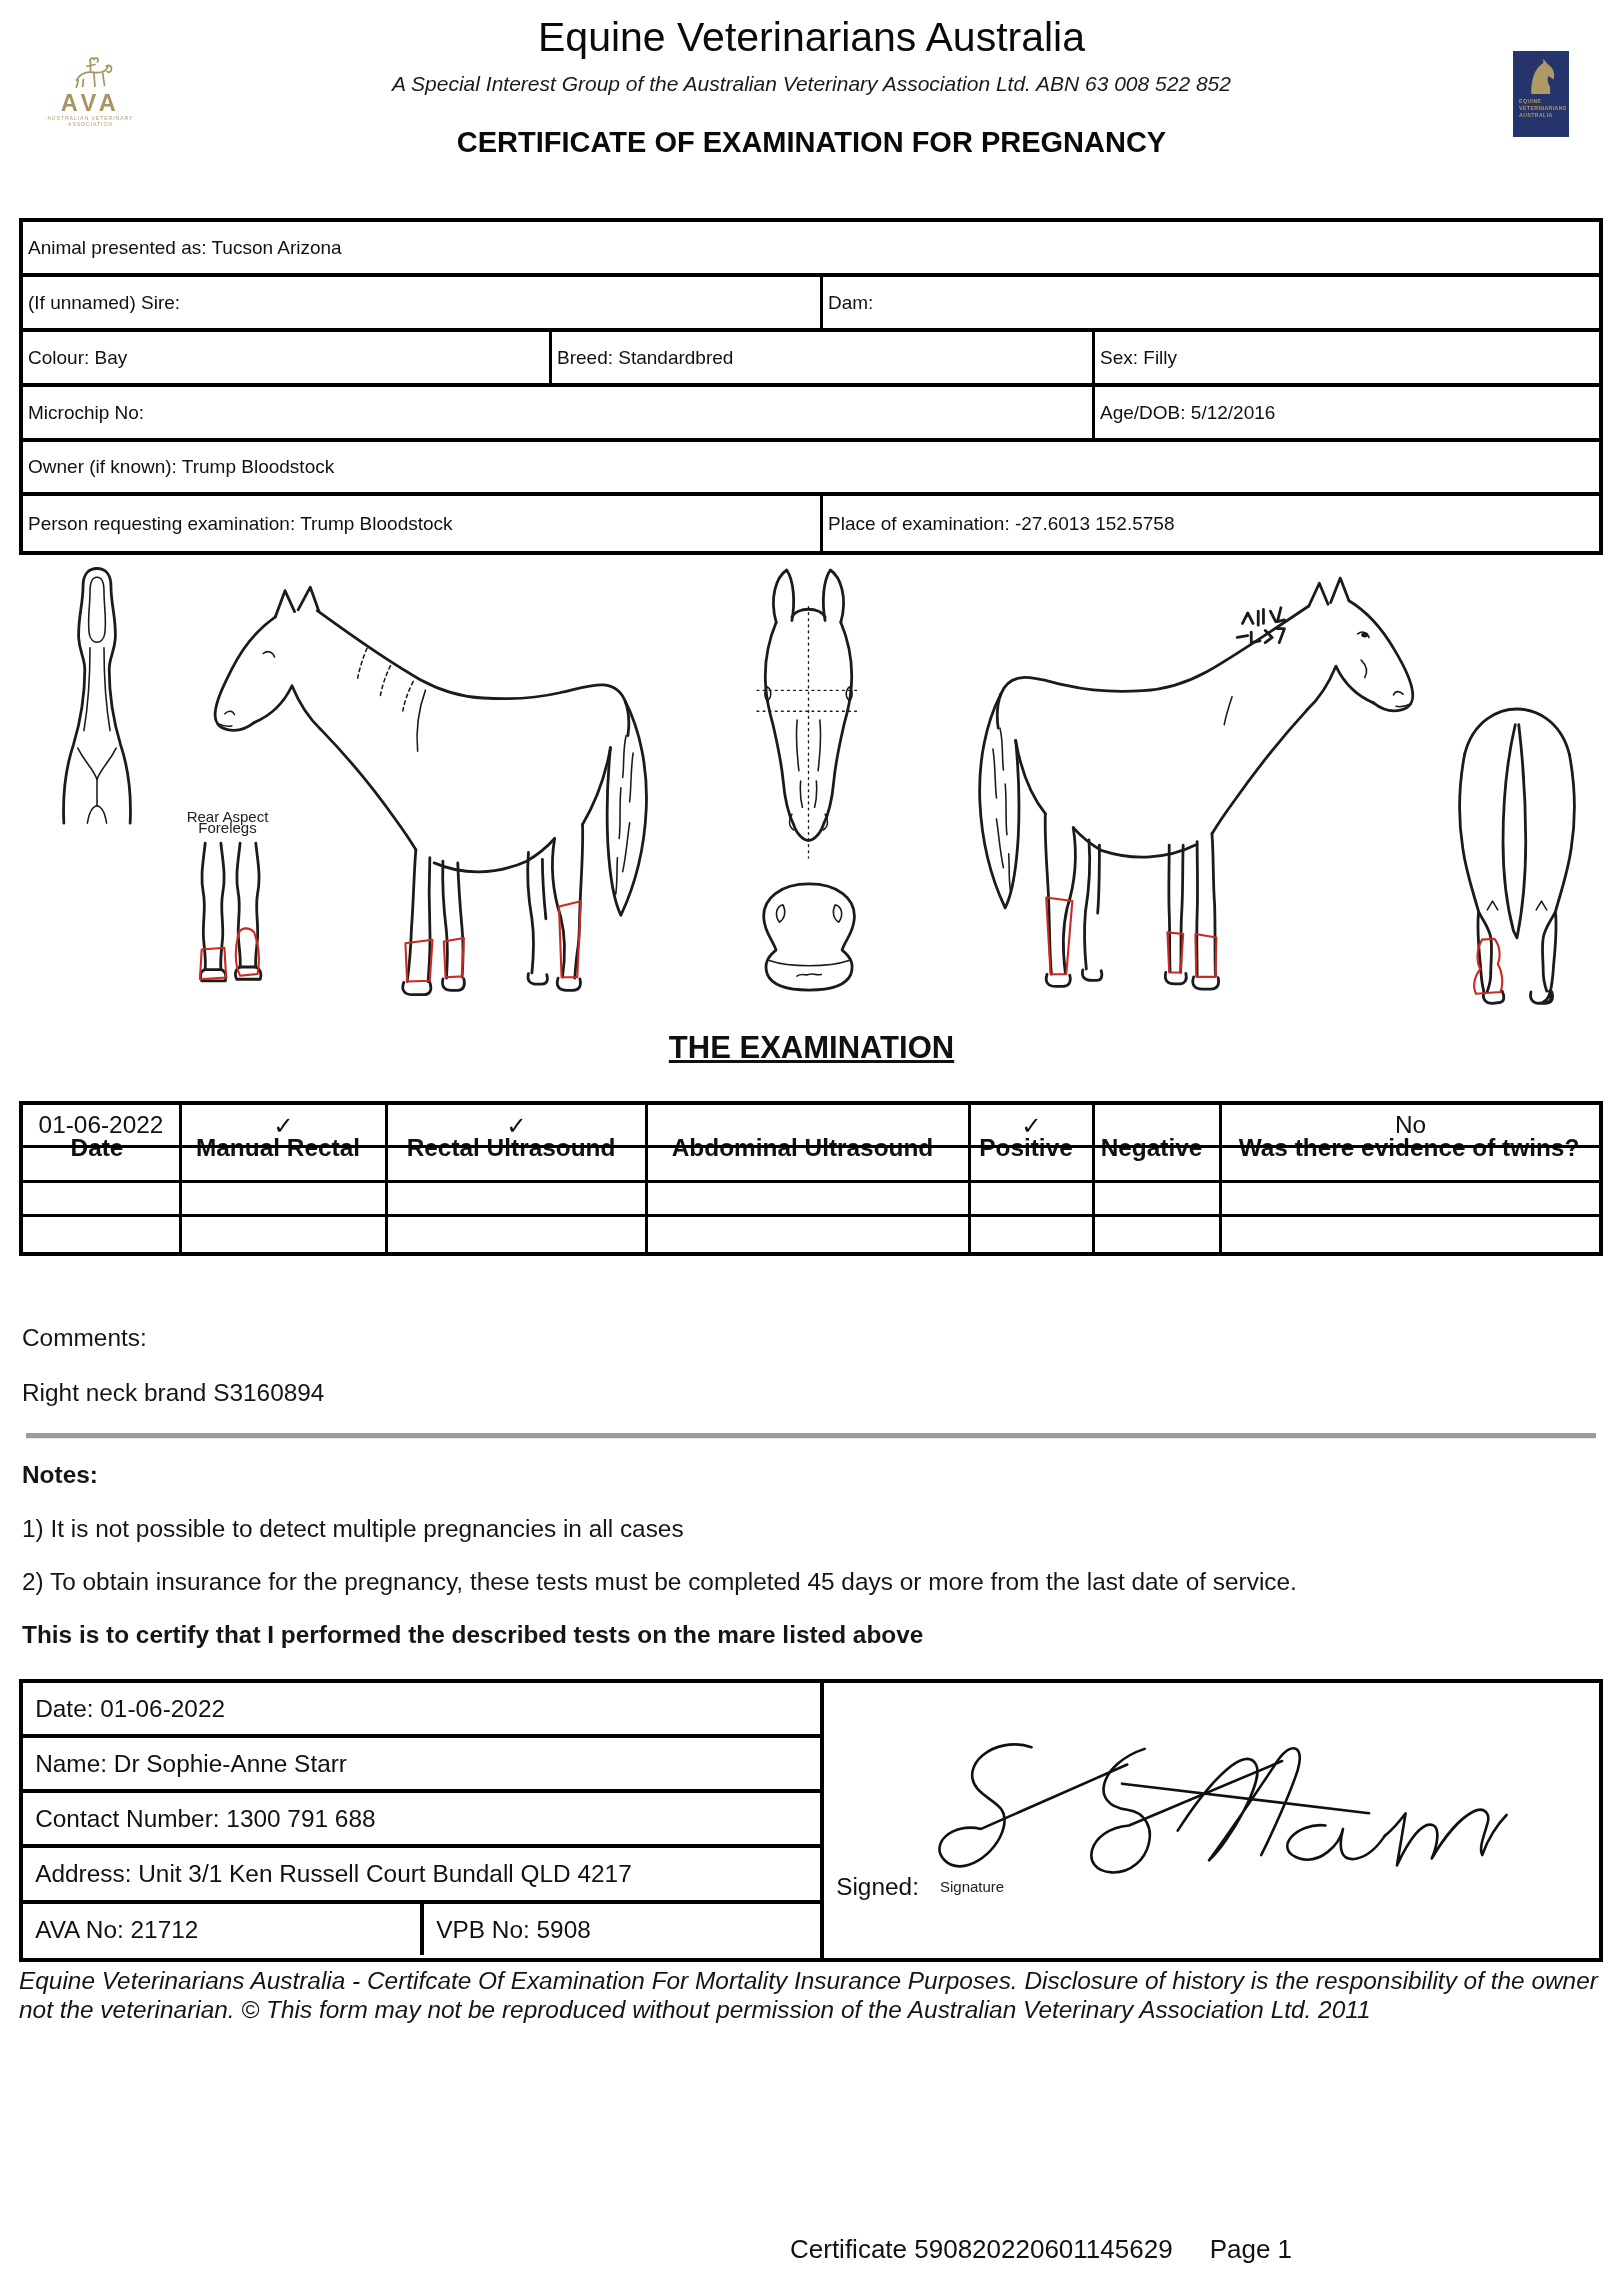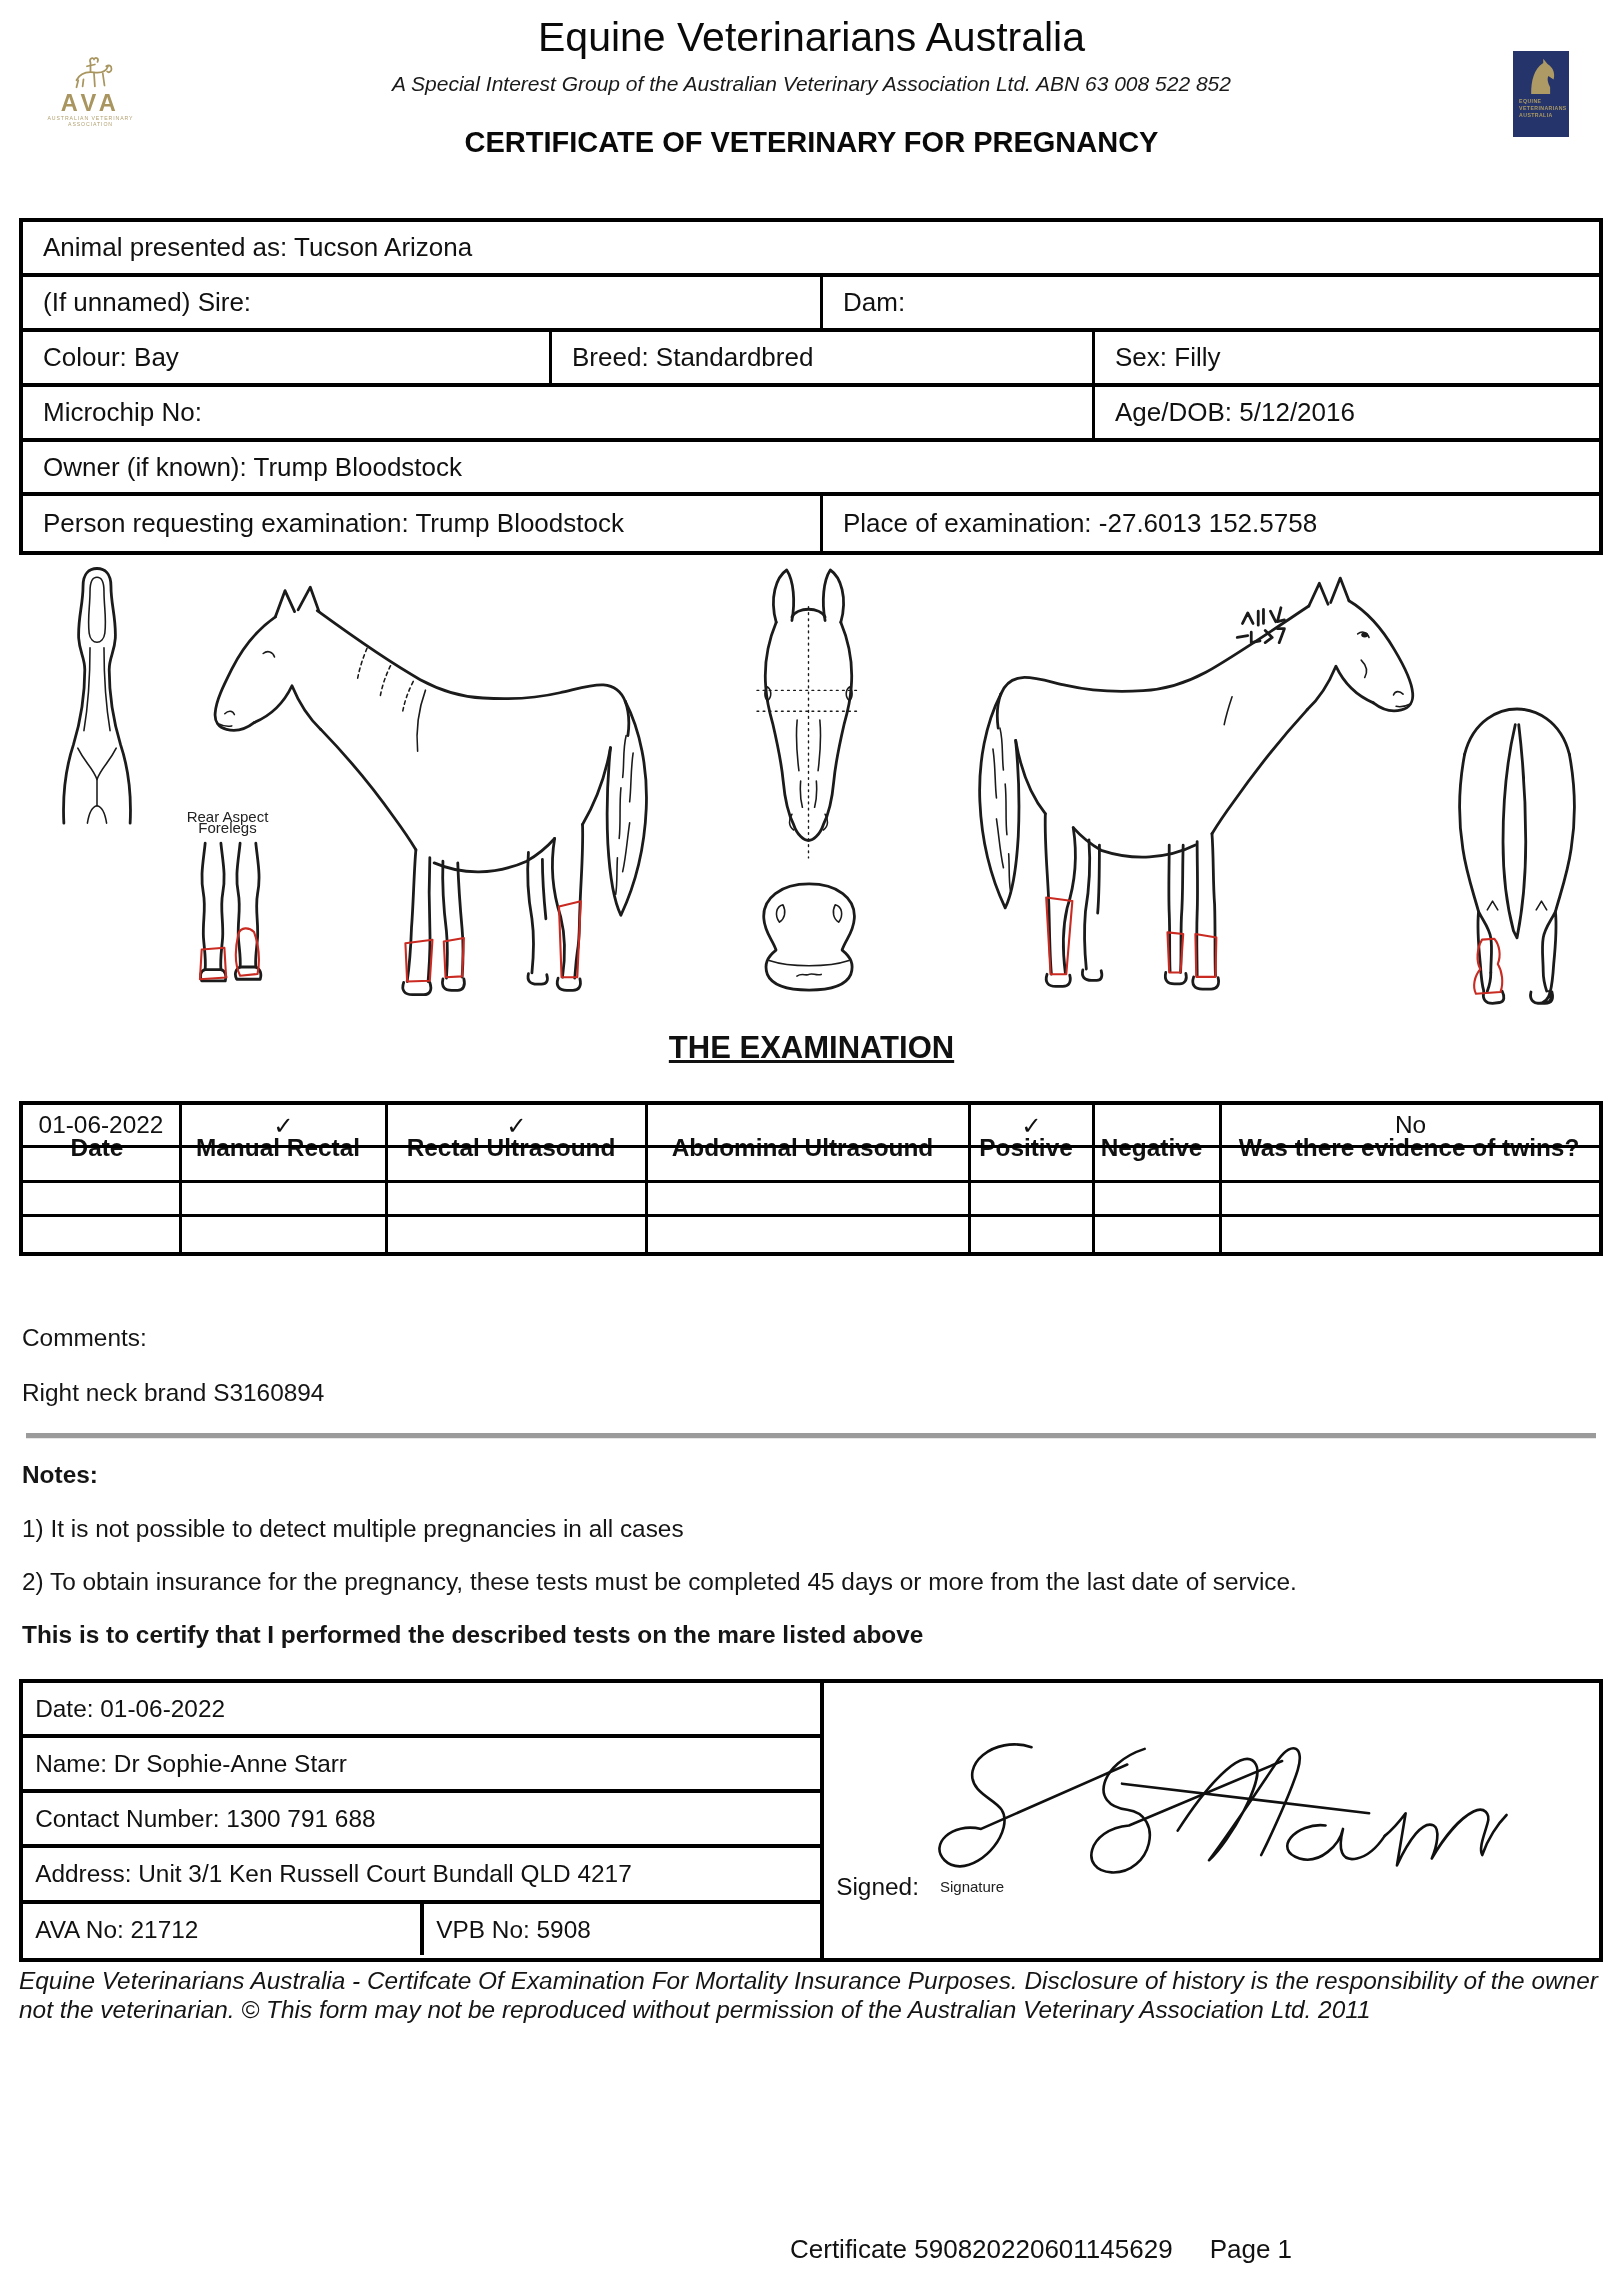--- a/index.html
+++ b/index.html
@@ -17,21 +17,21 @@
   .ava-acronym{font-size:23.6px;font-weight:bold;letter-spacing:4.4px;line-height:23px;}
   .ava-sub{font-size:5.2px;letter-spacing:0.9px;line-height:6.1px;opacity:.9;}
   .eva-logo{left:1513px;top:51px;width:56px;height:86px;background:#25356b;}
   .eva-knight{display:block;margin:6.1px auto 0 auto;}
   .eva-text{margin:2.6px 0 0 6.1px;color:#ad9a64;font-size:5.2px;font-weight:bold;line-height:7px;letter-spacing:0.4px;}
   
   .btable{left:19px;width:1584px;border:4.4px solid #000;box-sizing:border-box;background:#fff;}
   .brow{display:flex;border-top:4.4px solid #000;}
   .brow:first-child{border-top:none;}
   .bcell{box-sizing:border-box;border-left:3.5px solid #000;display:flex;align-items:center;
-         padding-left:20px;font-size:26px;white-space:nowrap;overflow:hidden;}
+         padding-left:5px;font-size:19px;white-space:nowrap;overflow:hidden;}
   .bcell:first-child{border-left:none;}
   
   .xheaders{left:19px;top:1087px;width:1584px;display:flex;font-weight:bold;font-size:24.4px;margin-top:47px;}
   .xh{box-sizing:border-box;text-align:center;}
   .xtable{left:19px;top:1101px;width:1584px;border:4.4px solid #000;box-sizing:border-box;}
   .xrow{display:flex;border-top:3.5px solid #000;}
   .xrow:first-child{border-top:none;}
   .xcell{box-sizing:border-box;border-left:3.5px solid #000;display:flex;align-items:center;justify-content:center;
          font-size:24.4px;overflow:hidden;}
   .xcell:first-child{border-left:none;}
@@ -62,21 +62,21 @@
   .fig .dot{stroke-dasharray:2,5;stroke-width:1.6;}
   .rear-label{left:171px;top:811px;width:113px;text-align:center;font-size:15px;line-height:11.3px;color:#222;}
 </style>
 </head>
 <body>
 
 <div class="page">
 
   <div class="abs ctr title">Equine Veterinarians Australia</div>
   <div class="abs ctr subtitle">A Special Interest Group of the Australian Veterinary Association Ltd. ABN 63 008 522 852</div>
-  <div class="abs ctr heading">CERTIFICATE OF VETERINARY FOR PREGNANCY</div>
+  <div class="abs ctr heading">CERTIFICATE OF EXAMINATION FOR PREGNANCY</div>
 
   <div class="abs ava-logo">
     <svg width="49" height="35" viewBox="0 0 56 40">
       <g fill="none" stroke="#a8955f" stroke-width="2" stroke-linecap="round">
         <path d="M 12,30 C 16,22 24,20 32,21 C 40,22 46,20 48,14"></path>
         <path d="M 14,30 L 12,38 M 20,29 L 19,37 M 32,22 L 33,37 M 42,22 L 44,36"></path>
         <path d="M 46,14 C 49,12 52,13 52,17 C 52,20 49,22 47,20"></path>
         <path d="M 28,20 L 28,10 M 28,10 C 26,6 30,3 32,6 C 34,3 38,5 36,9"></path>
         <path d="M 24,14 L 33,12"></path>
       </g>

